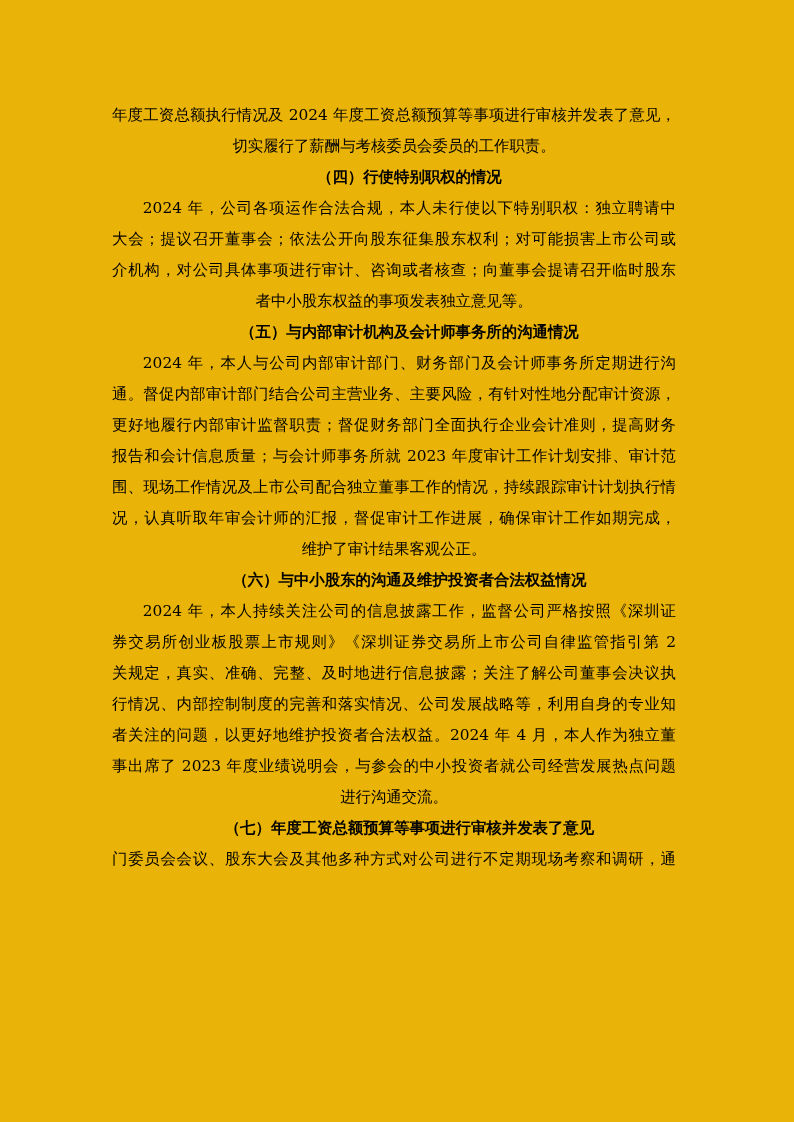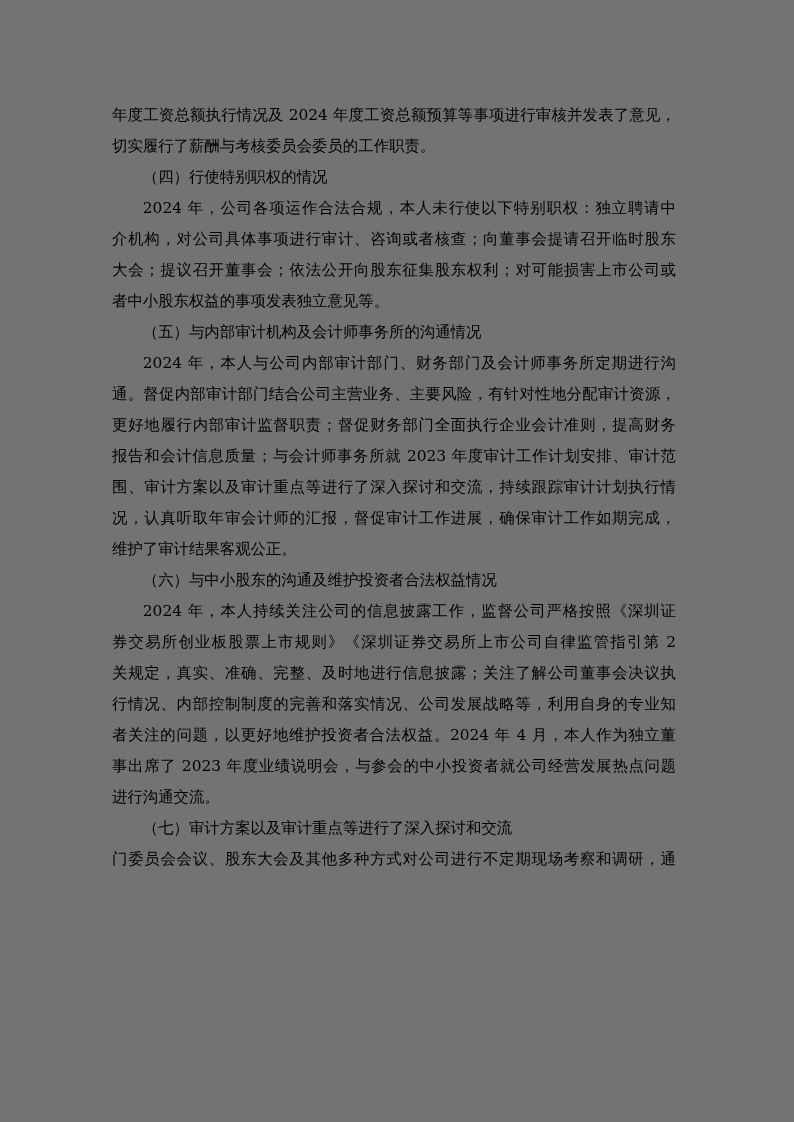--- a/index.html
+++ b/index.html
@@ -8,74 +8,74 @@
     height: 1122px;
     background: #ffffff;
     position: relative;
     font-family: "DejaVu Serif", "Liberation Serif", serif;
     color: #000000;
     overflow: hidden;
   }
   .page {
     position: absolute;
     inset: 0;
-    background: #737373;
+    background: #eab308;
   }
   .doc {
     position: absolute;
     left: 112px;
     top: 100px;
     width: 564px;
     font-size: 15.4px;
   }
   .ln {
     line-height: 31px;
     height: 31px;
-    text-align: left;
+    text-align: center;
     white-space: normal;
     overflow: visible;
   }
   
   .fill {
     text-align: justify;
     text-align-last: justify;
     text-justify: inter-ideograph;
   }
   
   .ind { text-indent: 2em; }
   
   .h {
-    font-weight: normal;
+    font-weight: bold;
     text-indent: 2em;
   }
 </style>
 </head>
 <body>
 
 <div class="page">
   <div class="doc">
     <div class="ln fill">年度工资总额执行情况及 2024 年度工资总额预算等事项进行审核并发表了意见，</div>
     <div class="ln">切实履行了薪酬与考核委员会委员的工作职责。</div>
     <div class="ln h">（四）行使特别职权的情况</div>
     <div class="ln fill ind">2024 年，公司各项运作合法合规，本人未行使以下特别职权：独立聘请中</div>
+    <div class="ln fill">大会；提议召开董事会；依法公开向股东征集股东权利；对可能损害上市公司或</div>
     <div class="ln fill">介机构，对公司具体事项进行审计、咨询或者核查；向董事会提请召开临时股东</div>
-    <div class="ln fill">大会；提议召开董事会；依法公开向股东征集股东权利；对可能损害上市公司或</div>
     <div class="ln">者中小股东权益的事项发表独立意见等。</div>
     <div class="ln h">（五）与内部审计机构及会计师事务所的沟通情况</div>
     <div class="ln fill ind">2024 年，本人与公司内部审计部门、财务部门及会计师事务所定期进行沟</div>
     <div class="ln fill">通。督促内部审计部门结合公司主营业务、主要风险，有针对性地分配审计资源，</div>
     <div class="ln fill">更好地履行内部审计监督职责；督促财务部门全面执行企业会计准则，提高财务</div>
     <div class="ln fill">报告和会计信息质量；与会计师事务所就 2023 年度审计工作计划安排、审计范</div>
-    <div class="ln fill">围、审计方案以及审计重点等进行了深入探讨和交流，持续跟踪审计计划执行情</div>
+    <div class="ln fill">围、现场工作情况及上市公司配合独立董事工作的情况，持续跟踪审计计划执行情</div>
     <div class="ln fill">况，认真听取年审会计师的汇报，督促审计工作进展，确保审计工作如期完成，</div>
     <div class="ln">维护了审计结果客观公正。</div>
     <div class="ln h">（六）与中小股东的沟通及维护投资者合法权益情况</div>
     <div class="ln fill ind">2024 年，本人持续关注公司的信息披露工作，监督公司严格按照《深圳证</div>
     <div class="ln fill">券交易所创业板股票上市规则》《深圳证券交易所上市公司自律监管指引第 2</div>
     <div class="ln fill">关规定，真实、准确、完整、及时地进行信息披露；关注了解公司董事会决议执</div>
     <div class="ln fill">行情况、内部控制制度的完善和落实情况、公司发展战略等，利用自身的专业知</div>
     <div class="ln fill">者关注的问题，以更好地维护投资者合法权益。2024 年 4 月，本人作为独立董</div>
     <div class="ln fill">事出席了 2023 年度业绩说明会，与参会的中小投资者就公司经营发展热点问题</div>
     <div class="ln">进行沟通交流。</div>
-    <div class="ln h">（七）审计方案以及审计重点等进行了深入探讨和交流</div>
+    <div class="ln h">（七）年度工资总额预算等事项进行审核并发表了意见</div>
     <div class="ln fill">门委员会会议、股东大会及其他多种方式对公司进行不定期现场考察和调研，通</div>
   </div>
 </div>
 
 </body></html>

